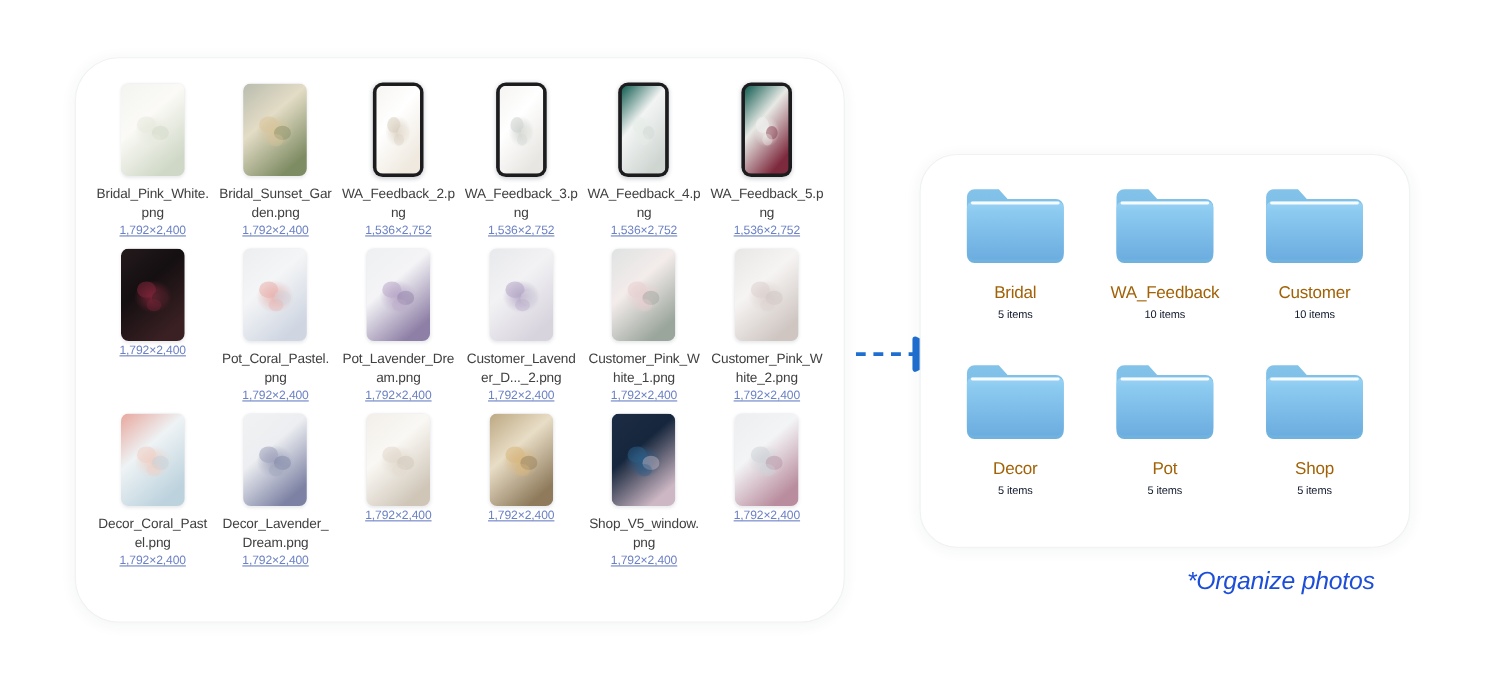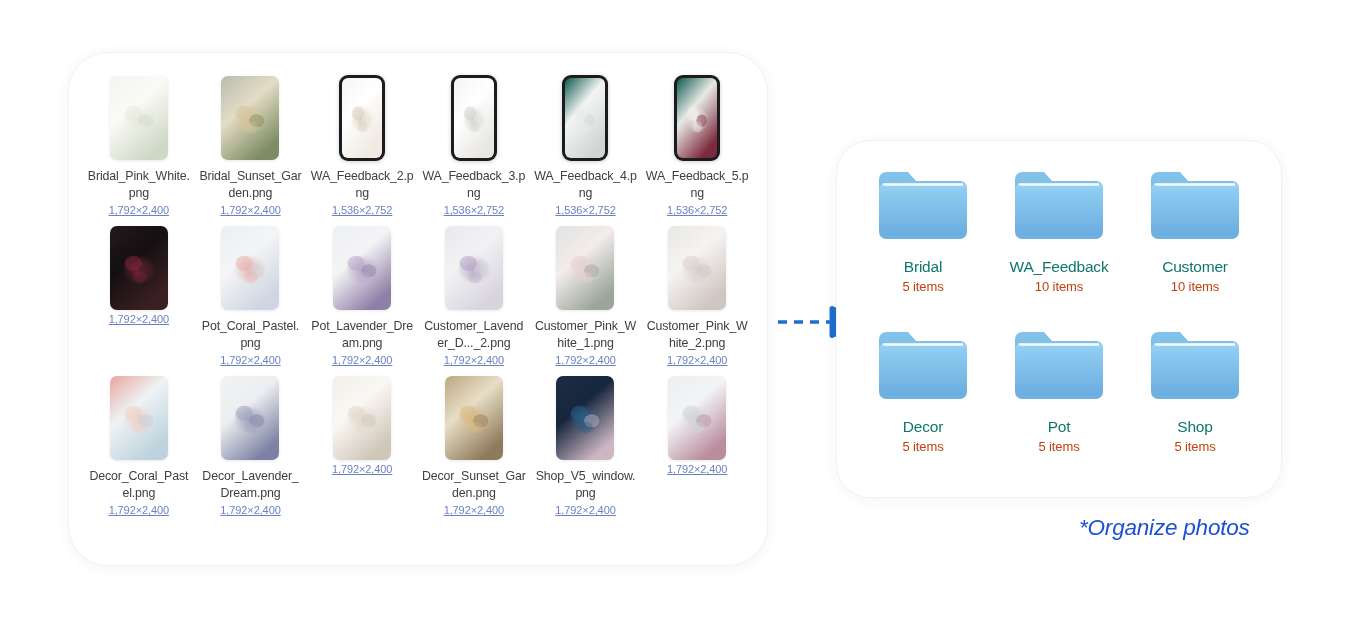--- a/index.html
+++ b/index.html
@@ -90,26 +90,26 @@
     display: grid;
     grid-template-columns: repeat(3, 1fr);
     row-gap: 16px;
     height: 100%;
   }
   .folder-cell { display: flex; flex-direction: column; align-items: center; }
   .folder-icon { width: 96px; height: 80px; }
   .folder-name {
     margin-top: 10px;
     font-size: 15.5px; line-height: 20px;
-    color: #0f766e; text-align: center; letter-spacing: -0.2px;
+    color: #a16207; text-align: center; letter-spacing: -0.2px;
   }
   .folder-count {
     margin-top: 1px;
-    font-size: 13px; line-height: 18px;
-    color: #c2410c; text-align: center; letter-spacing: -0.1px;
+    font-size: 10px; line-height: 18px;
+    color: #0f172a; text-align: center; letter-spacing: -0.1px;
   }
 
   .caption {
     position: absolute; left: 1079px; top: 513px;
     font-size: 22.5px; line-height: 30px;
     font-style: italic;
     color: #1d4ed8;
     letter-spacing: -0.2px;
     font-family: "Liberation Sans", sans-serif;
   }
@@ -517,21 +517,20 @@
         <stop offset="100%" stop-color="#d9b87f" stop-opacity="0"></stop>
       </radialGradient>
     </defs>
     <rect x="0" y="0" width="60" height="90" fill="url(#g_sunsettabledecor)"></rect>
     <ellipse cx="30" cy="46" rx="21" ry="19" fill="url(#g_sunsettabledecorb)"></ellipse>
     <ellipse cx="24" cy="40" rx="9" ry="8" fill="#d9b87f" opacity="0.55"></ellipse>
     <ellipse cx="37" cy="48" rx="8" ry="7" fill="#8f7b5c" opacity="0.45"></ellipse>
     <ellipse cx="31" cy="55" rx="7" ry="6" fill="#d9b87f" opacity="0.35"></ellipse>
   </svg></div>
           </div>
-          <div class="fname">Decor_Sunset_Garden.png</div>
           <div class="fdim">1,792×2,400</div>
         </div>
         <div class="photo-cell">
           <div class="thumb-wrap">
             <div class="thumb">
   <svg width="100%" height="100%" viewBox="0 0 60 90" preserveAspectRatio="none">
     <defs>
       <linearGradient id="g_shopwindownight" x1="0" y1="0" x2="0.6" y2="1">
         <stop offset="0%" stop-color="#1d2c44"></stop>
         <stop offset="45%" stop-color="#16263c"></stop>

